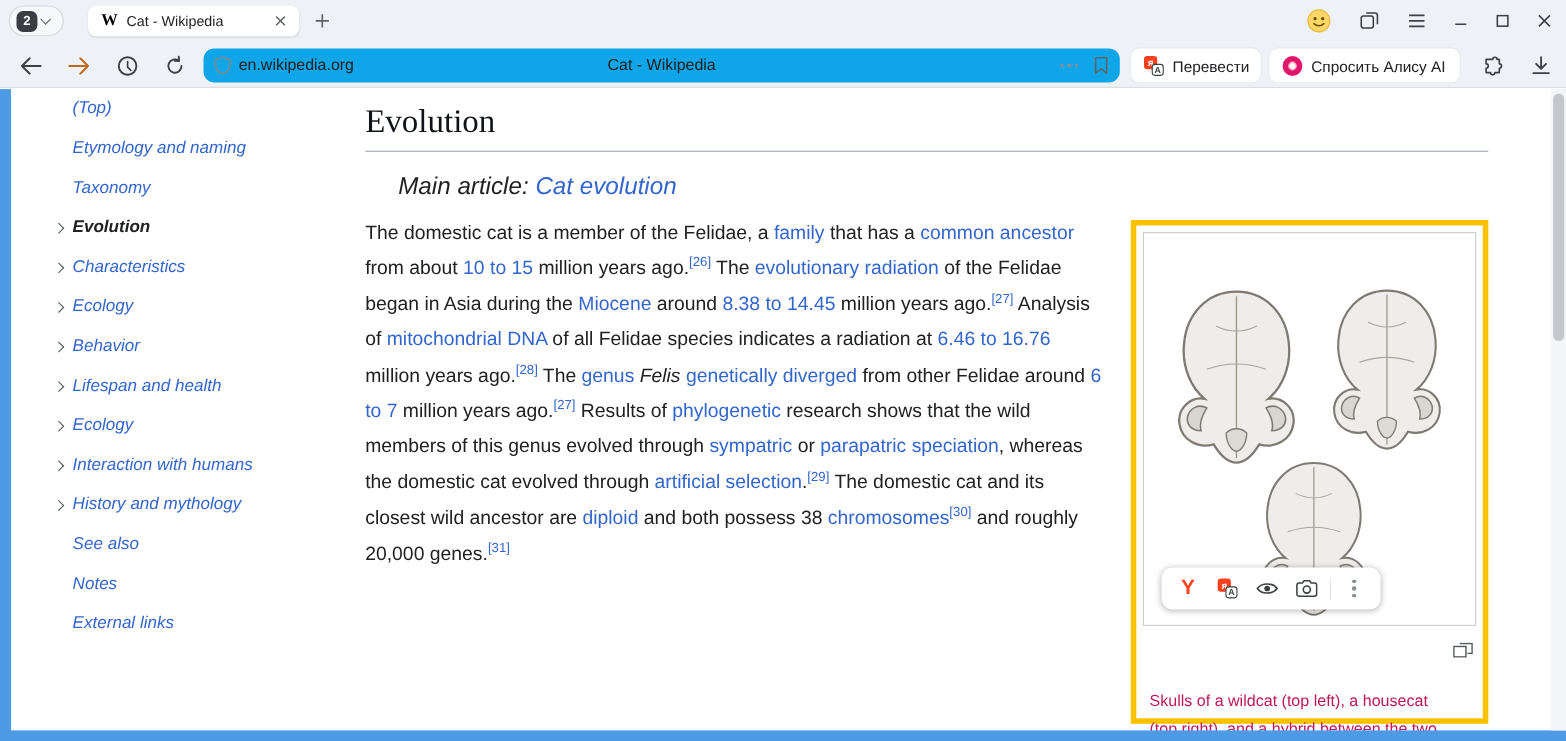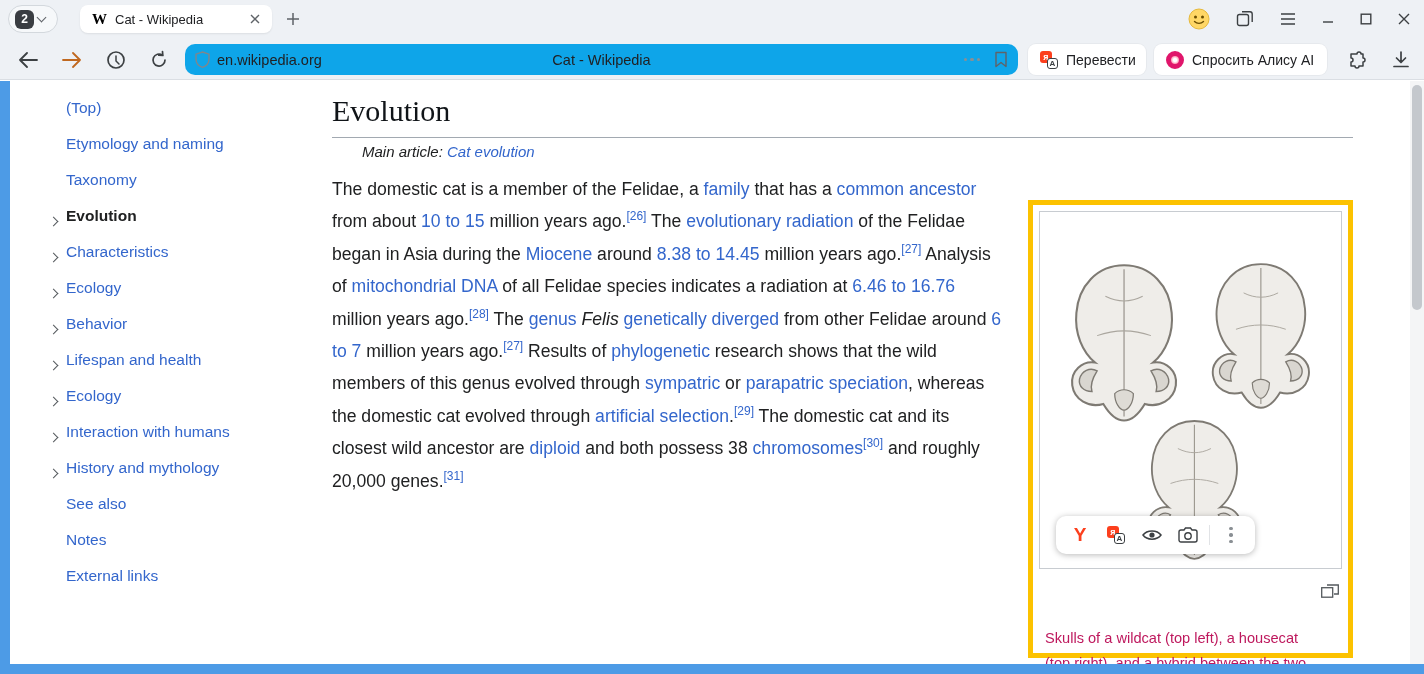--- a/index.html
+++ b/index.html
@@ -58,32 +58,32 @@
 
   
   .page{position:absolute;top:81px;left:0;right:0;bottom:0;background:#fff;}
   .accent-left{position:absolute;left:0;top:81px;bottom:0;width:10px;background:var(--frame-accent);}
   .accent-bottom{position:absolute;left:0;right:0;bottom:0;height:10px;background:var(--frame-accent);}
   .scrollbar{position:absolute;right:0;top:81px;bottom:10px;width:14px;background:#f4f5f6;}
   .scroll-thumb{position:absolute;right:2px;top:4px;width:10px;height:225px;background:#c4c8cd;border-radius:5px;cursor:grab;}
 
   
   .toc{position:absolute;left:40px;top:81px;width:280px;}
-  .toc-item{display:flex;align-items:flex-end;height:36px;font-size:15.5px;color:var(--link);cursor:pointer;}
+  .toc-item{display:flex;align-items:center;height:36px;font-size:15.5px;color:var(--link);cursor:pointer;font-style:italic;}
   .toc-chev-wrap{width:26px;display:flex;align-items:center;justify-content:center;flex:0 0 auto;}
   .toc-chev-wrap .chev{border-color:#54595d;}
   .toc-label{white-space:nowrap;}
   .toc-item.active{color:#202122;}
   .toc-item.active .toc-label{font-weight:bold;}
 
   
   .content{position:absolute;left:332px;top:94px;width:1021px;}
   .heading{font-family:"Liberation Serif",serif;font-size:30px;font-weight:400;color:#101418;
     padding-bottom:9px;border-bottom:1px solid #a2a9b1;}
-  .hatnote{margin-top:5px;padding-left:30px;font-style:italic;font-size:15px;color:#202122;}
+  .hatnote{margin-top:18px;padding-left:30px;font-style:italic;font-size:22px;color:#202122;}
   .hatnote a{color:var(--link);text-decoration:none;cursor:pointer;}
   .paragraph{width:672px;margin-top:13px;font-size:17.6px;line-height:32.4px;color:#202122;}
   .wlink{color:var(--link);text-decoration:none;cursor:pointer;}
   .wref{color:var(--link);font-size:12px;line-height:0;cursor:pointer;}
 
   
   .figure{position:absolute;left:1028px;top:200px;width:325px;height:458px;background:#fff;
     border:5px solid var(--figure-highlight);}
   .figure-imgbox{position:relative;margin:6px;height:358px;border:1px solid #c8ccd1;background:#fff;overflow:hidden;cursor:pointer;}
   .figure-caption-row{position:relative;padding:7px 10px 8px 12px;}

